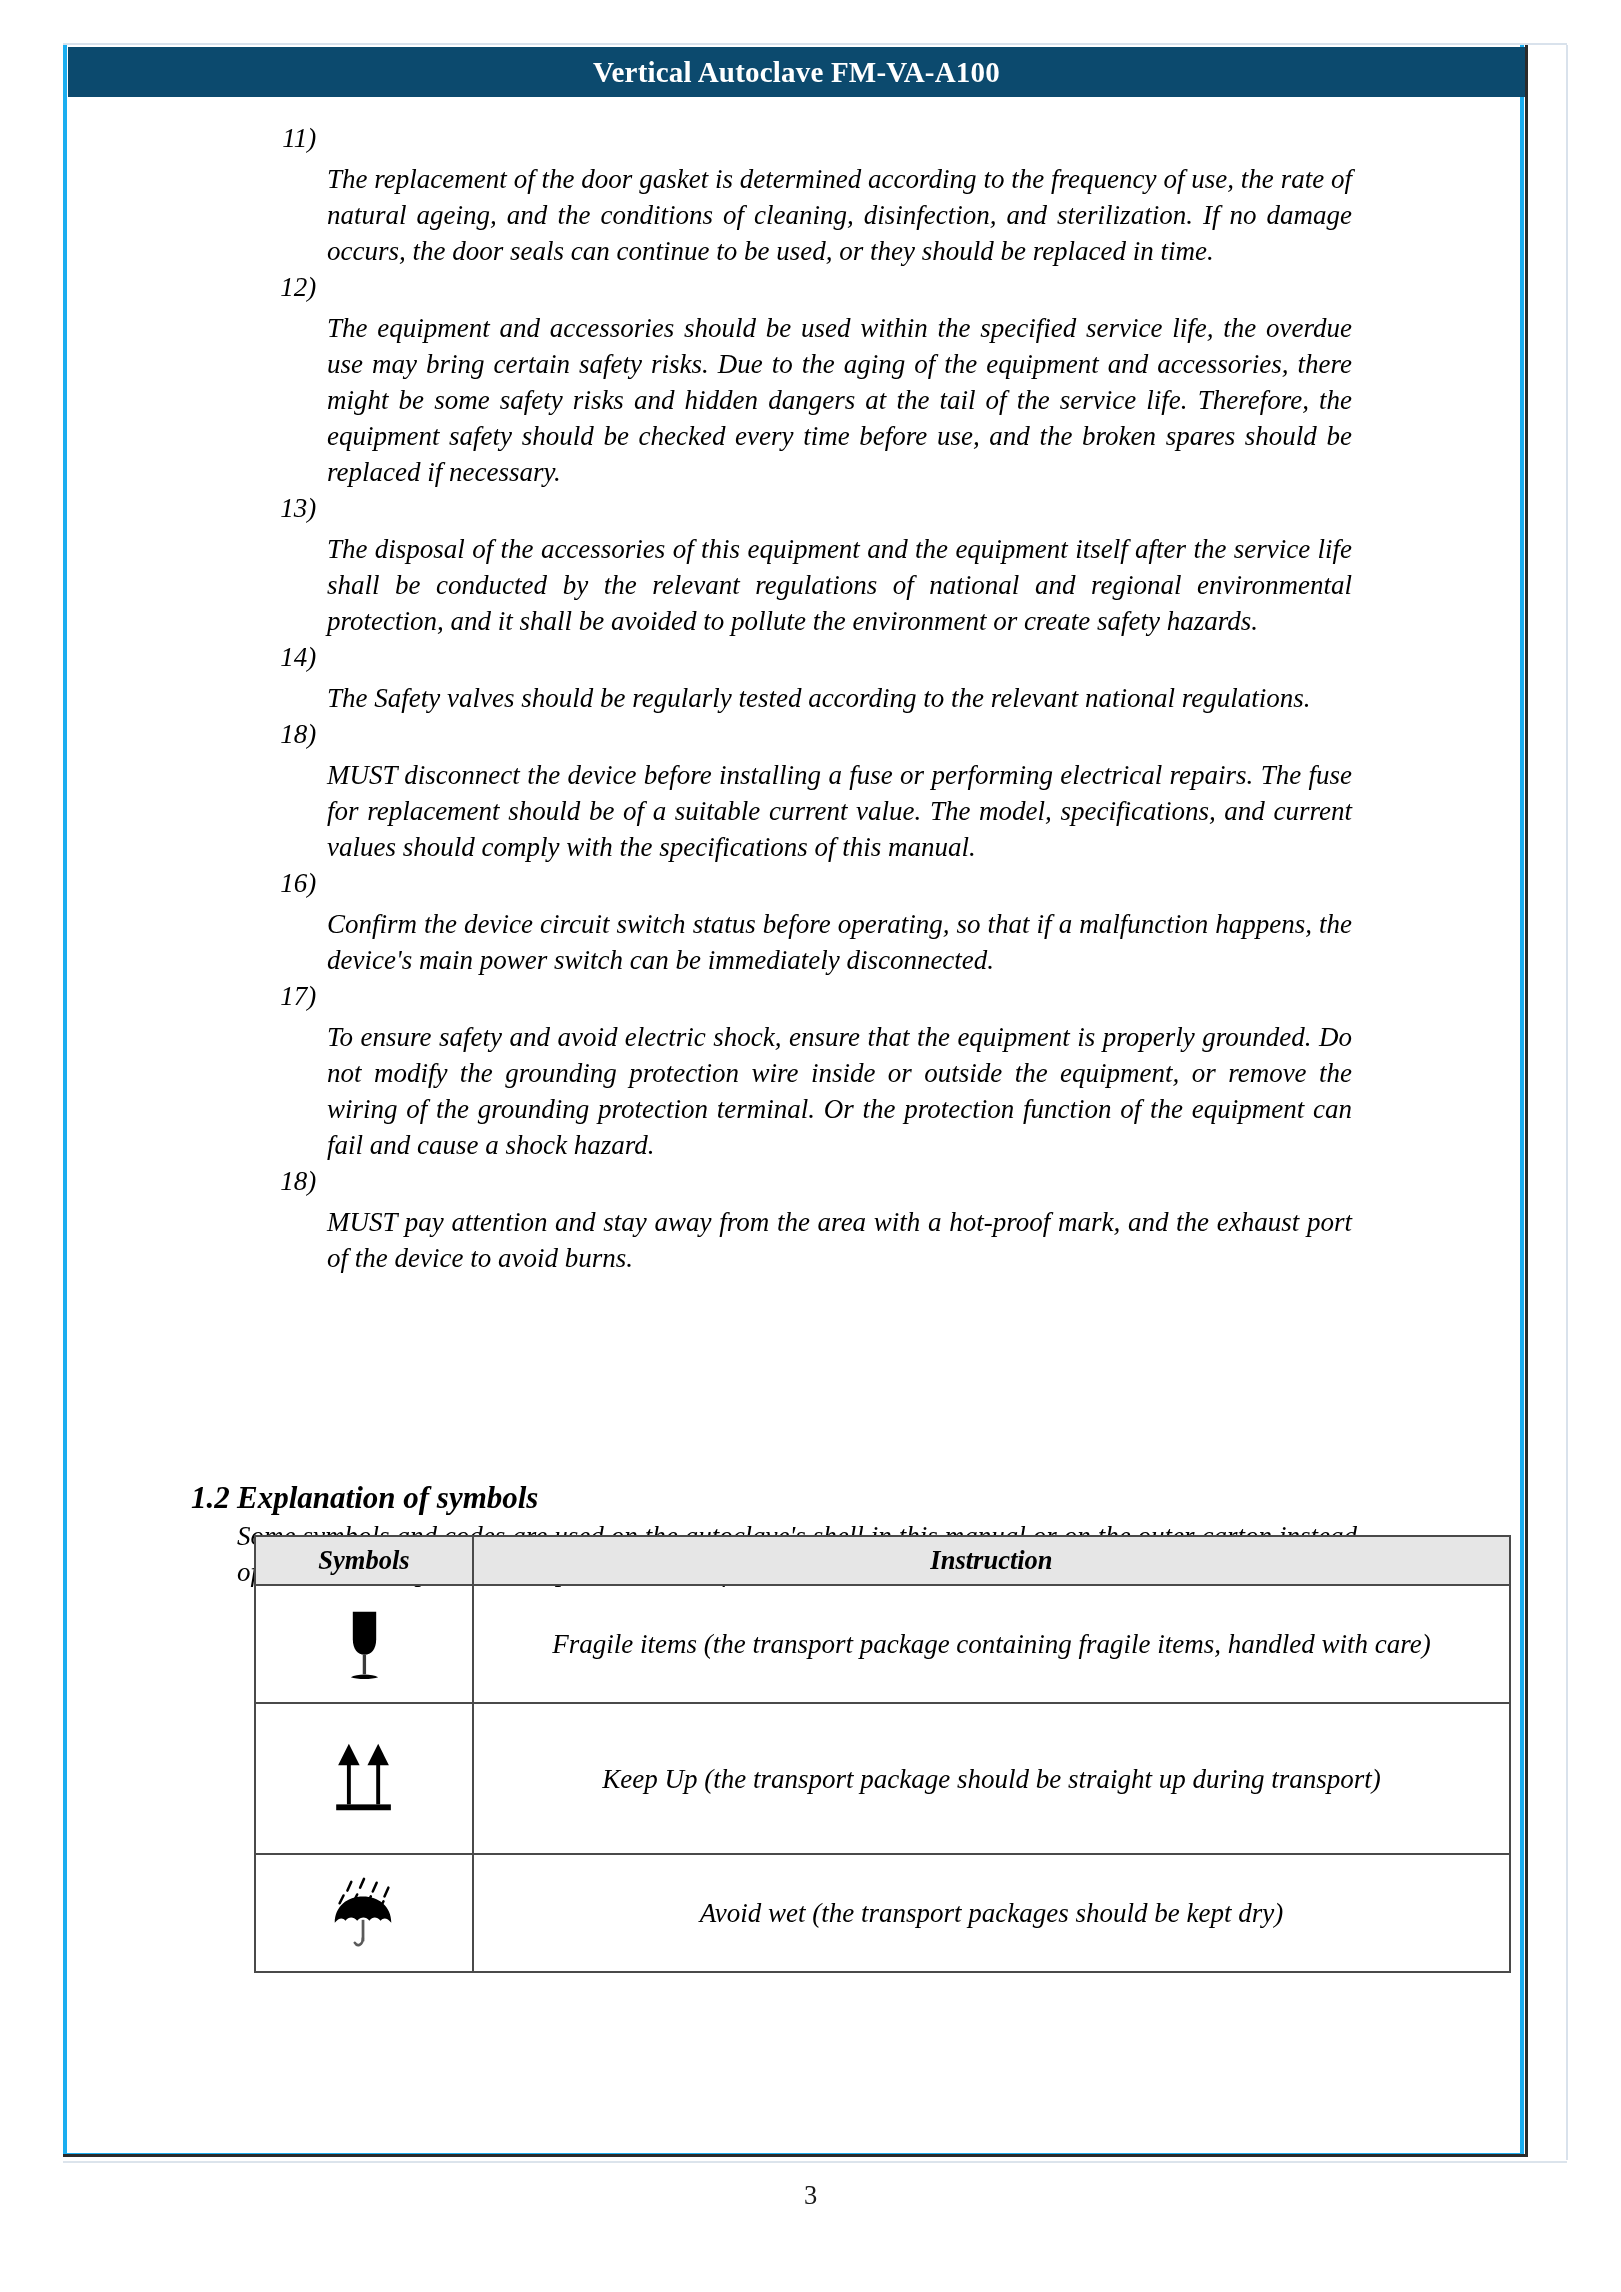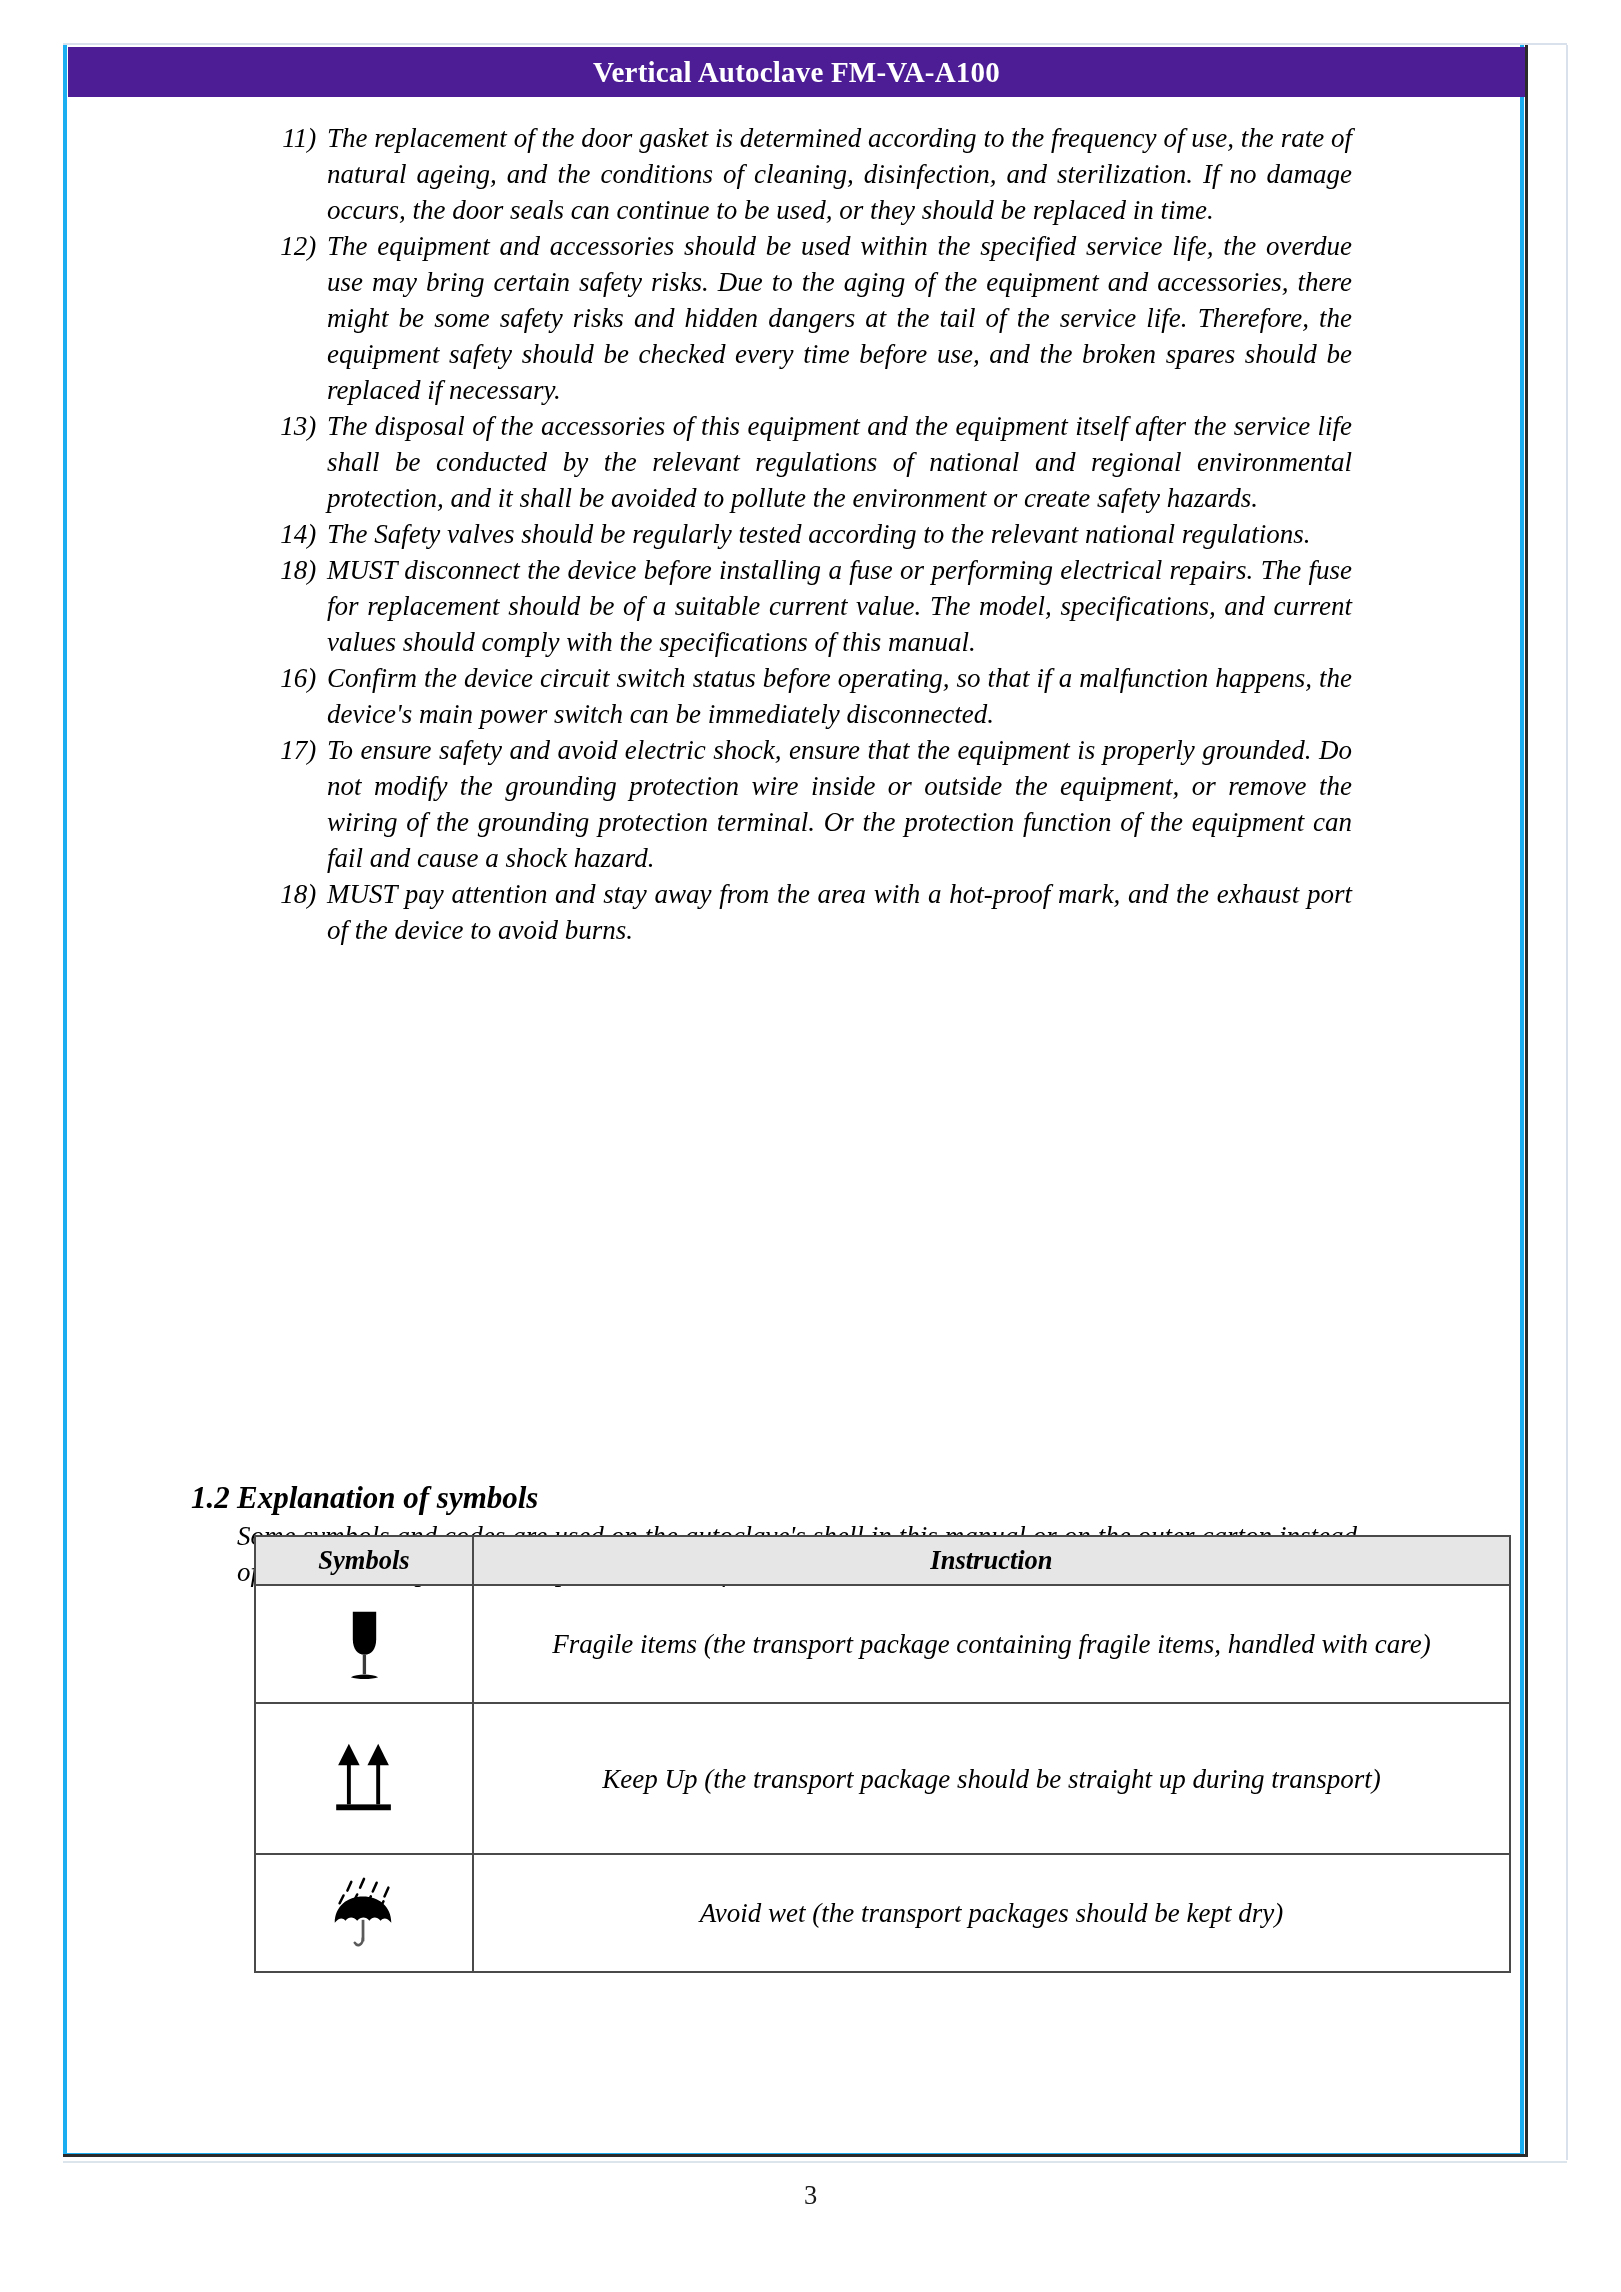--- a/index.html
+++ b/index.html
@@ -69,21 +69,21 @@
     background: #dce4ec;
   }
 
   
   #header-banner {
     position: absolute;
     left: 68px;
     top: 47px;
     width: 1457px;
     height: 50px;
-    background: #4c1d95;
+    background: #0c4a6e;
     display: flex;
     align-items: center;
     justify-content: center;
   }
   #header-title {
     font-family: "Liberation Serif", serif;
     font-weight: bold;
     font-size: 29px;
     color: #ffffff;
     letter-spacing: 0.2px;
@@ -126,20 +126,21 @@
     flex: 1;
     font-size: 27px;
     line-height: 36px;
     text-align: justify;
     text-justify: inter-word;
     font-family: "Liberation Serif", serif;
     hyphens: none;
   }
   .li-text.lastline-left {
     text-align-last: left;
+    margin-top: 41px;
   }
 
   #list-block {
     position: absolute;
     left: 186px;
     top: 21.6px;
     width: 1098px;
   }
 
   

